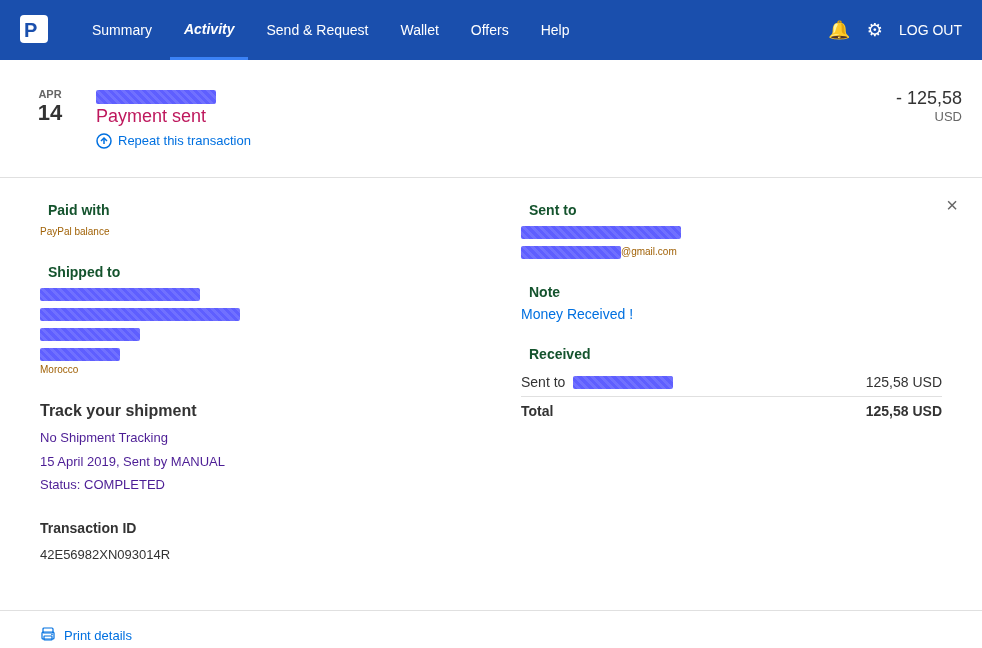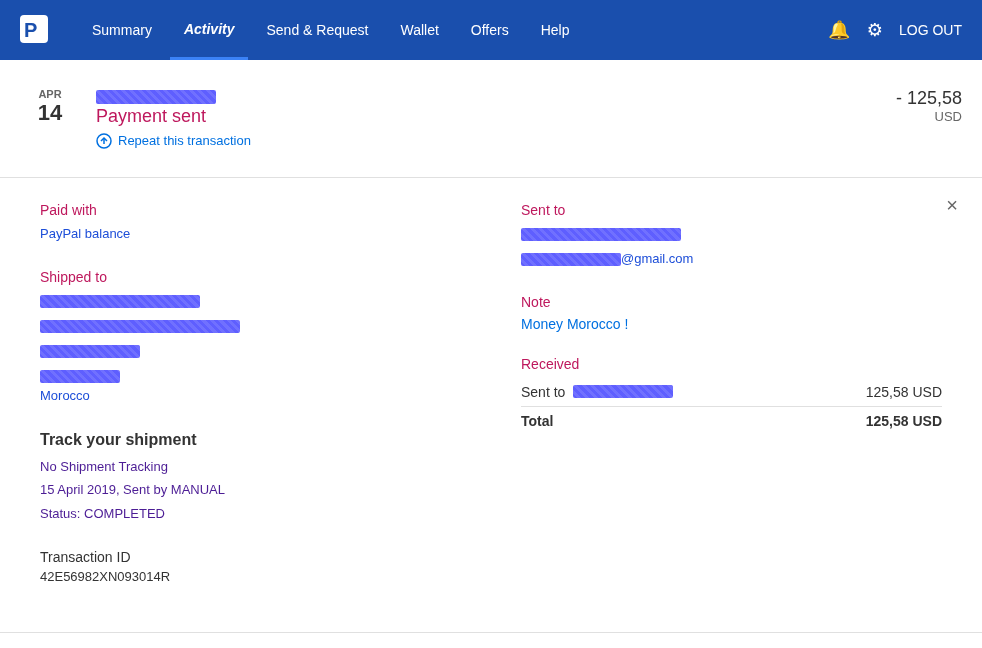--- a/index.html
+++ b/index.html
@@ -150,28 +150,29 @@
       display: flex;
       gap: 60px;
     }
     .detail-col {
       flex: 1;
     }
     .detail-section {
       margin-bottom: 24px;
     }
     .detail-label {
-      font-weight: normal;
-      font-size: 14px;
-      color: #be185d;
+      font-weight: bold;
+      font-size: 14px;
+      color: #14532d;
       margin-bottom: 6px;
+      margin-left: 8px;
     }
     .detail-value {
-      font-size: 13px;
-      color: #1d4ed8;
+      font-size: 10px;
+      color: #a16207;
       line-height: 1.6;
     }
     .redacted-line {
       display: inline-block;
       background: repeating-linear-gradient(
         45deg,
         #1a1aff,
         #1a1aff 3px,
         #3333ff 3px,
         #3333ff 6px
@@ -211,21 +212,21 @@
       display: flex;
       align-items: center;
       gap: 8px;
     }
 
     
     .track-label { font-weight: bold; font-size: 16px; margin-bottom: 6px; }
     .track-info { font-size: 13px; color: #4c1d95; line-height: 1.8; }
 
     
-    .txn-label { font-weight: normal; font-size: 14px; margin-bottom: 4px; }
+    .txn-label { font-weight: bold; font-size: 14px; margin-bottom: 11px; }
     .txn-id { font-size: 13px; color: #333; }
 
     
     .print-row {
       padding: 16px 40px;
       display: flex;
       align-items: center;
       gap: 8px;
       color: #0070e0;
       font-size: 13px;
@@ -326,21 +327,21 @@
       <div class="detail-section">
         <div class="detail-label">Sent to</div>
         <div class="detail-value">
           <div><span class="redacted-line long"></span></div>
           <div style="margin-top:4px"><span class="redacted-line medium"></span><span class="blue-link">@gmail.com</span></div>
         </div>
       </div>
 
       <div class="detail-section">
         <div class="detail-label">Note</div>
-        <div class="note-text">Money Morocco !</div>
+        <div class="note-text">Money Received !</div>
       </div>
 
       <div class="detail-section">
         <div class="detail-label">Received</div>
         <div class="details-table">
           <div class="details-row">
             <div class="details-row-label">
               <span>Sent to</span>
               <span class="redacted-line medium"></span>
             </div>

